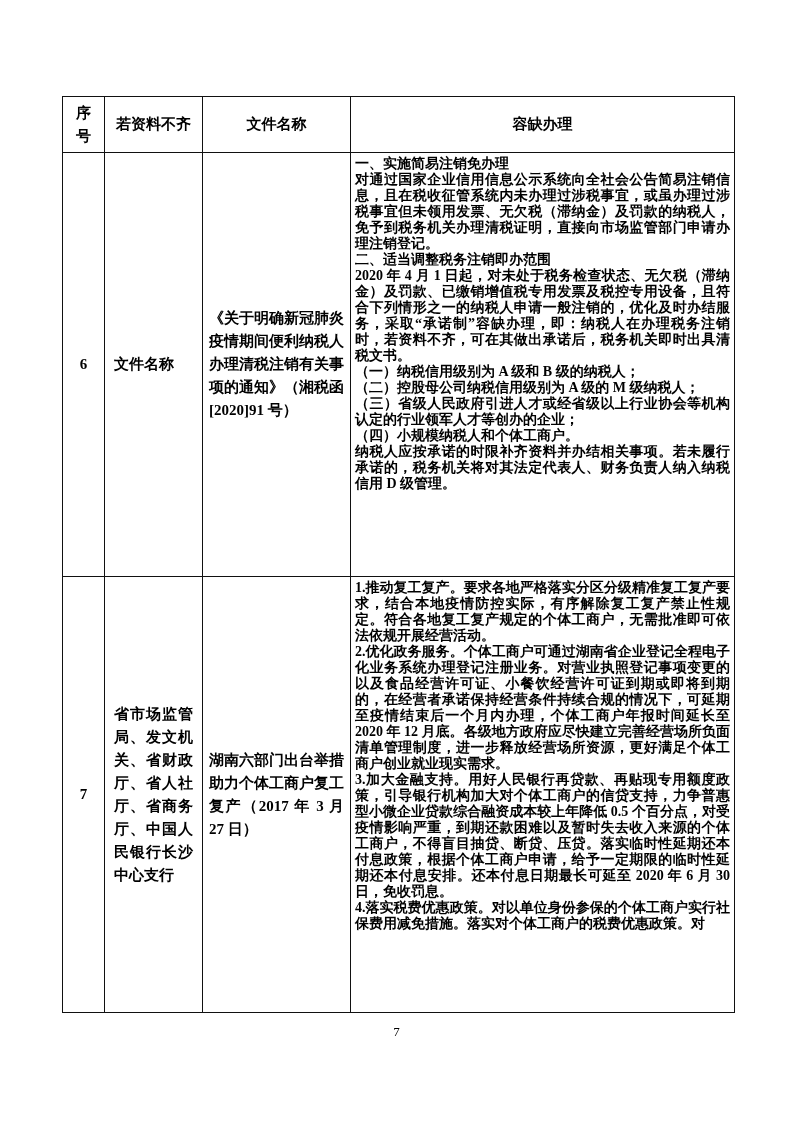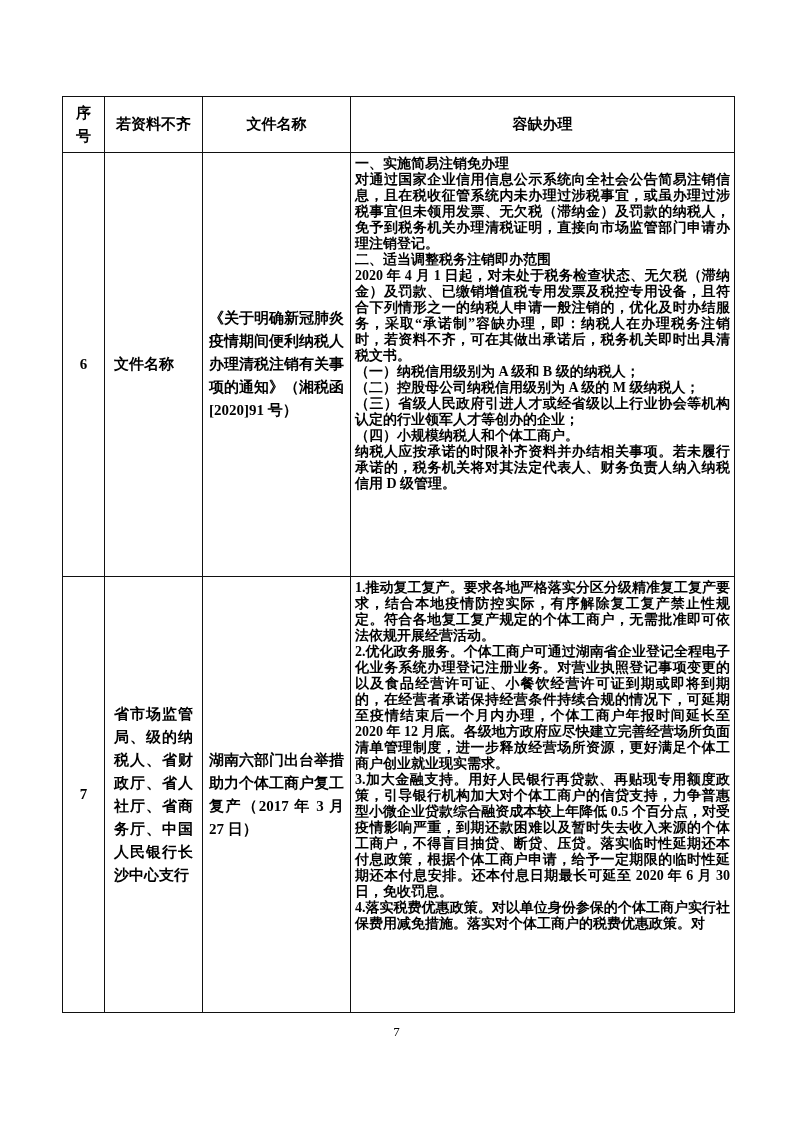--- a/index.html
+++ b/index.html
@@ -110,21 +110,21 @@
 （一）纳税信用级别为 A 级和 B 级的纳税人；
 （二）控股母公司纳税信用级别为 A 级的 M 级纳税人；
 （三）省级人民政府引进人才或经省级以上行业协会等机构认定的行业领军人才等创办的企业；
 （四）小规模纳税人和个体工商户。
 纳税人应按承诺的时限补齐资料并办结相关事项。若未履行承诺的，税务机关将对其法定代表人、财务负责人纳入纳税信用 D 级管理。</div>
         </td>
       </tr>
       <tr class="row-b">
         <td class="c-no">7</td>
         <td class="c-agency">
-          <div class="cell-inner">省市场监管局、级的纳税人、省财政厅、省人社厅、省商务厅、中国人民银行长沙中心支行</div>
+          <div class="cell-inner">省市场监管局、发文机关、省财政厅、省人社厅、省商务厅、中国人民银行长沙中心支行</div>
         </td>
         <td class="c-title">
           <div class="cell-inner">湖南六部门出台举措助力个体工商户复工复产（2017 年 3 月 27 日）</div>
         </td>
         <td class="c-content">
           <div class="cell-inner">1.推动复工复产。要求各地严格落实分区分级精准复工复产要求，结合本地疫情防控实际，有序解除复工复产禁止性规定。符合各地复工复产规定的个体工商户，无需批准即可依法依规开展经营活动。
 2.优化政务服务。个体工商户可通过湖南省企业登记全程电子化业务系统办理登记注册业务。对营业执照登记事项变更的以及食品经营许可证、小餐饮经营许可证到期或即将到期的，在经营者承诺保持经营条件持续合规的情况下，可延期至疫情结束后一个月内办理，个体工商户年报时间延长至 2020 年 12 月底。各级地方政府应尽快建立完善经营场所负面清单管理制度，进一步释放经营场所资源，更好满足个体工商户创业就业现实需求。
 3.加大金融支持。用好人民银行再贷款、再贴现专用额度政策，引导银行机构加大对个体工商户的信贷支持，力争普惠型小微企业贷款综合融资成本较上年降低 0.5 个百分点，对受疫情影响严重，到期还款困难以及暂时失去收入来源的个体工商户，不得盲目抽贷、断贷、压贷。落实临时性延期还本付息政策，根据个体工商户申请，给予一定期限的临时性延期还本付息安排。还本付息日期最长可延至 2020 年 6 月 30 日，免收罚息。
 4.落实税费优惠政策。对以单位身份参保的个体工商户实行社保费用减免措施。落实对个体工商户的税费优惠政策。对</div>
         </td>

